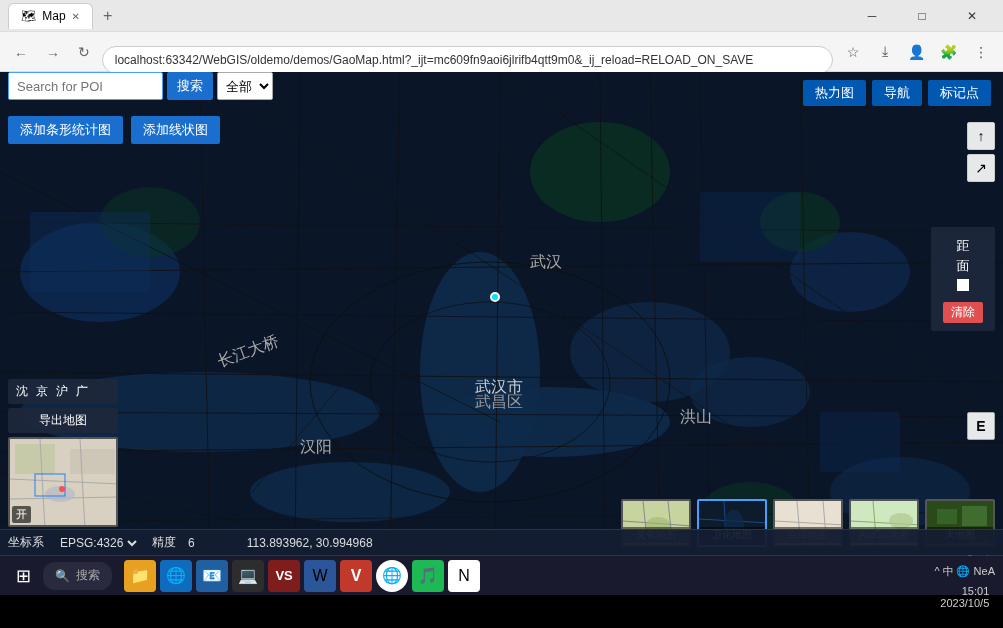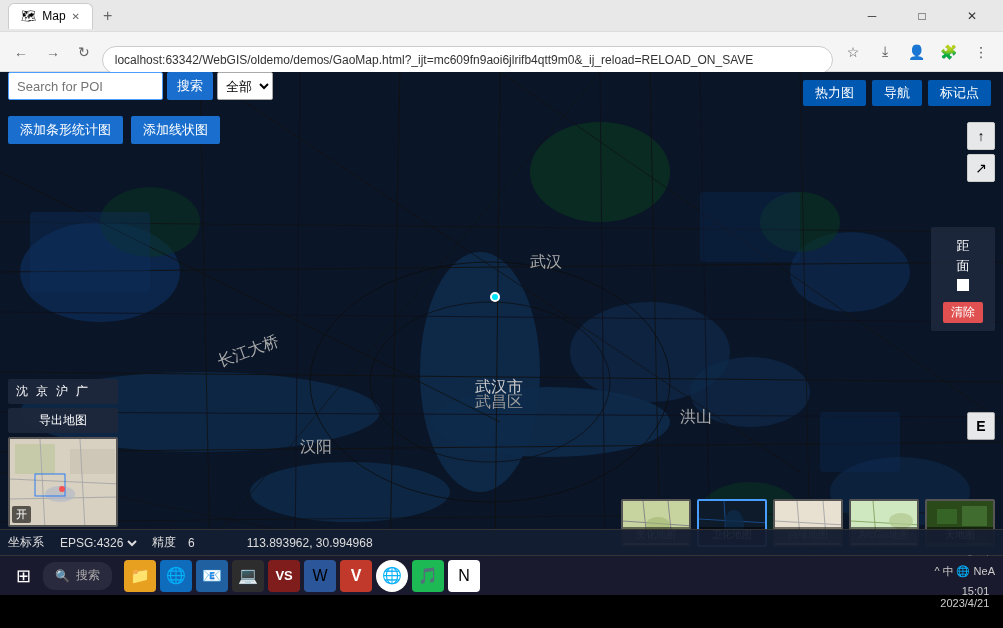--- a/index.html
+++ b/index.html
@@ -341,16 +341,16 @@
     <div class="taskbar-icon" style="background:#1db954;">🎵</div>
     <div class="taskbar-icon" style="background:#fff; color:#000;">N</div>
   </div>
   <div class="taskbar-right">
     <span style="font-size:11px; color:#ccc;">17°C 多云</span>
     <div class="sys-tray">
       <span style="font-size:11px;">^ 中 🌐 NeA</span>
     </div>
     <div class="taskbar-time">
       <div>15:01</div>
-      <div>2023/4/21</div>
+      <div>2023/10/5</div>
     </div>
   </div>
 </div>
 
 </body></html>

